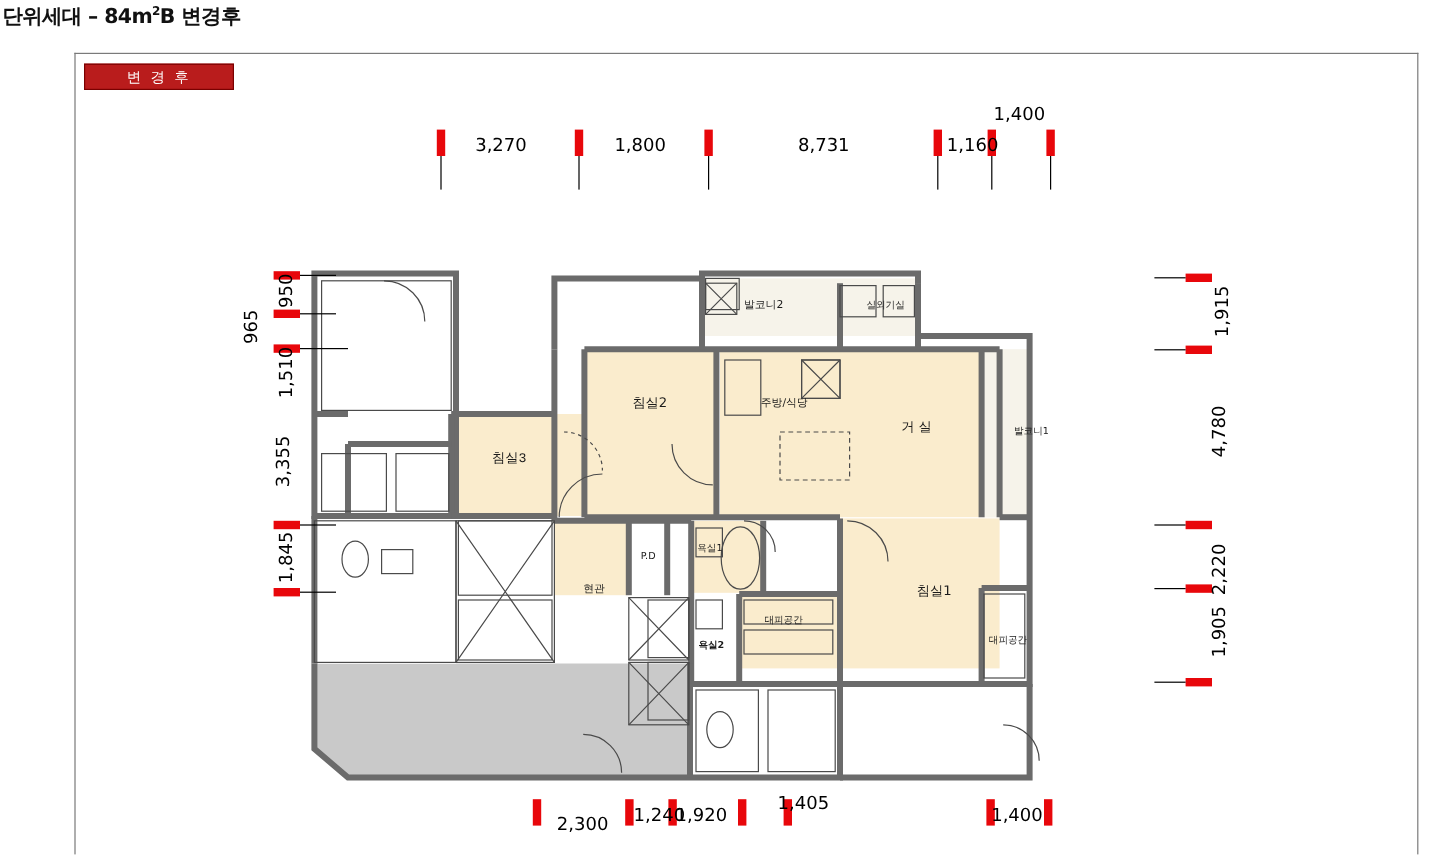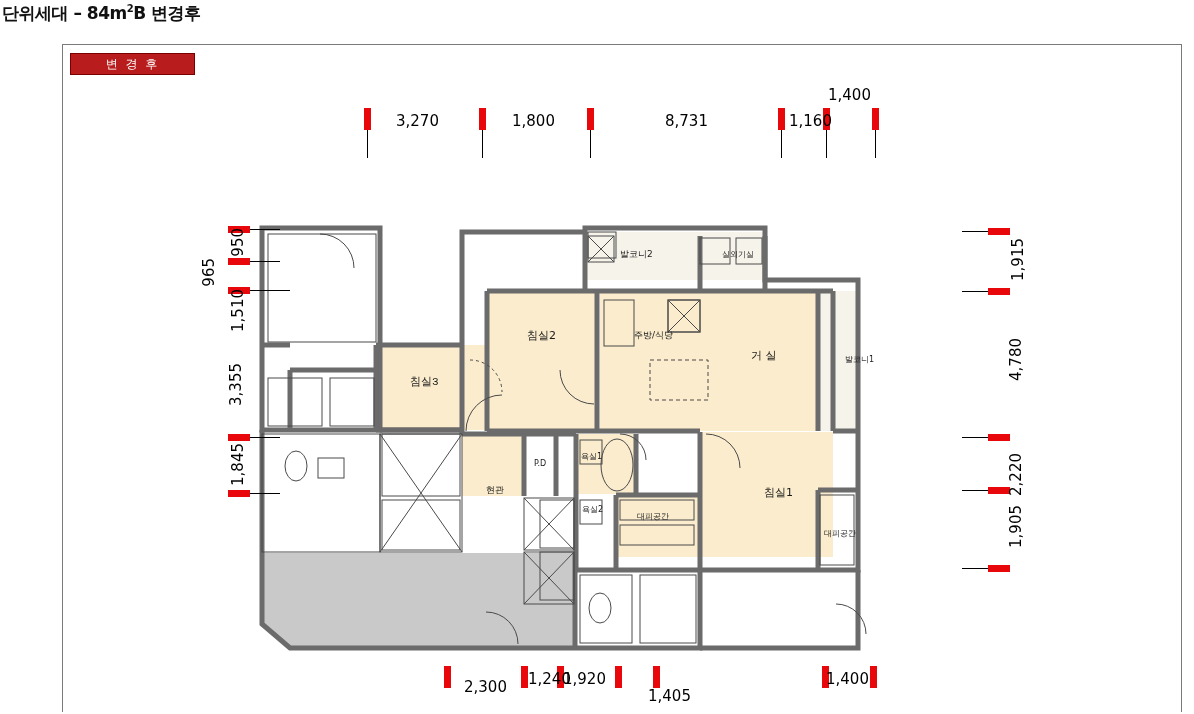--- a/index.html
+++ b/index.html
@@ -281,32 +281,32 @@
   <div class="dim vert" style="left:229px; top:443px;">1,845</div>
 
   <div class="dim vert" style="left:1009px; top:238px;">1,915</div>
   <div class="dim vert" style="left:1007px; top:338px;">4,780</div>
   <div class="dim vert" style="left:1007px; top:453px;">2,220</div>
   <div class="dim vert" style="left:1007px; top:505px;">1,905</div>
 
   <div class="dim" style="left:464px; top:678px;">2,300</div>
   <div class="dim" style="left:528px; top:670px;">1,240</div>
   <div class="dim" style="left:563px; top:670px;">1,920</div>
-  <div class="dim" style="left:648px; top:687px;">1,405</div>
+  <div class="dim" style="left:648px; top:660px;">1,405</div>
   <div class="dim" style="left:737px; top:670px;margin-top:45px;">3,840</div>
   <div class="dim" style="left:826px; top:670px;">1,400</div>
 
   <div class="room-label sm" style="left:620px; top:248px;">발코니2</div>
   <div class="room-label xs" style="left:722px; top:249px;">실외기실</div>
   <div class="room-label" style="left:527px; top:328px;">침실2</div>
   <div class="room-label sm" style="left:634px; top:329px;">주방/식당</div>
   <div class="room-label" style="left:751px; top:348px;">거 실</div>
   <div class="room-label xs" style="left:826px; top:354px;margin-left:19px;">발코니1</div>
   <div class="room-label" style="left:410px; top:374px;font-family:Liberation Mono, monospace;">침실3</div>
   <div class="room-label sm" style="left:486px; top:459px;margin-top:25px;">현관</div>
   <div class="room-label xs" style="left:534px; top:459px;">P.D</div>
   <div class="room-label xs" style="left:581px; top:451px;">욕실1</div>
   <div class="room-label" style="left:740px; top:485px;margin-left:24px;">침실1</div>
-  <div class="room-label xs" style="left:582px; top:504px;">욕실2</div>
+  <div class="room-label xs" style="left:582px; top:532px;font-weight:bold;">욕실2</div>
   <div class="room-label xs" style="left:637px; top:511px;">대피공간</div>
   <div class="room-label xs" style="left:824px; top:528px;">대피공간</div>
 
 </div>
 
 </body></html>

